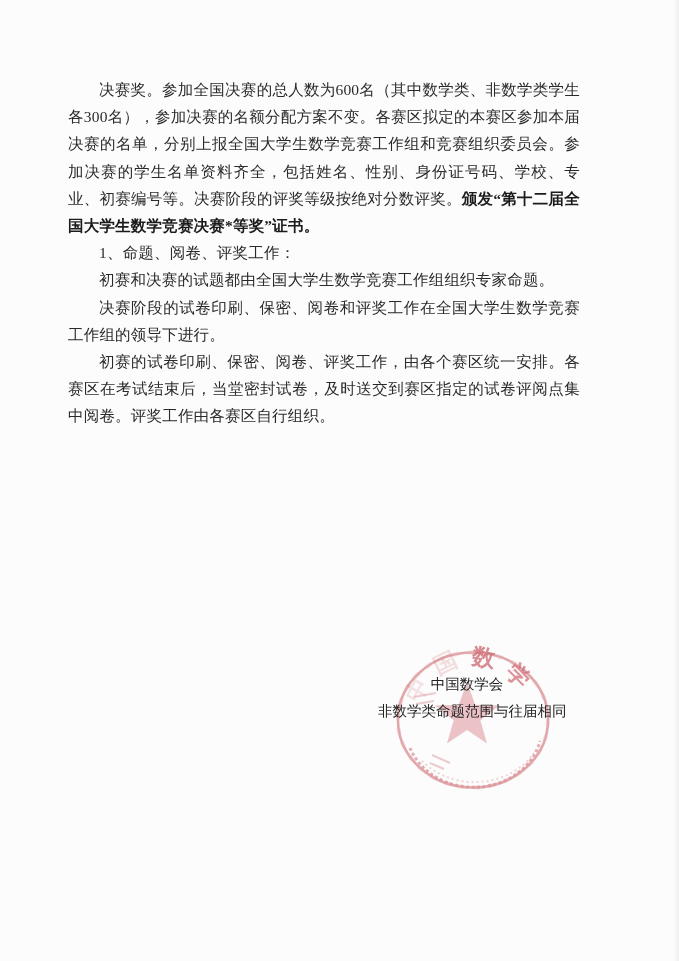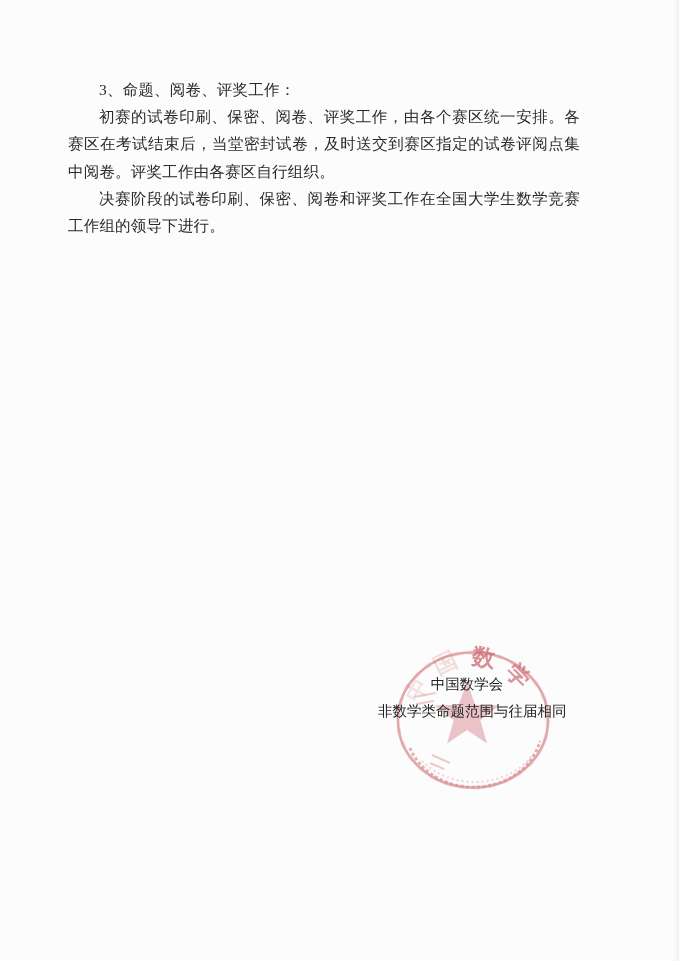--- a/index.html
+++ b/index.html
@@ -62,23 +62,25 @@
     height: 152px;
     z-index: 1;
   }
 </style>
 </head>
 <body>
 
 <div class="scan-edge"></div>
 
 <div class="doc">
-  <p><span>3、命题、阅卷、评奖工作：</span></p>
+  <p><span>决赛奖。参加全国决赛的总人数为600名（其中数学类、非数学类学生各300名），参加决赛的名额分配方案不变。各赛区拟定的本赛区参加本届决赛的名单，分别上报全国大学生数学竞赛工作组和竞赛组织委员会。参加决赛的学生名单资料齐全，包括姓名、性别、身份证号码、学校、专业、初赛编号等。决赛阶段的评奖等级按绝对分数评奖。</span><span class="bold">颁发“第十二届全国大学生数学竞赛决赛*等奖”证书。</span></p>
+  <p><span>1、命题、阅卷、评奖工作：</span></p>
+  <p><span>初赛和决赛的试题都由全国大学生数学竞赛工作组组织专家命题。</span></p>
+  <p><span>决赛阶段的试卷印刷、保密、阅卷和评奖工作在全国大学生数学竞赛工作组的领导下进行。</span></p>
   <p><span>初赛的试卷印刷、保密、阅卷、评奖工作，由各个赛区统一安排。各赛区在考试结束后，当堂密封试卷，及时送交到赛区指定的试卷评阅点集中阅卷。评奖工作由各赛区自行组织。</span></p>
-  <p><span>决赛阶段的试卷印刷、保密、阅卷和评奖工作在全国大学生数学竞赛工作组的领导下进行。</span></p>
 </div>
 
 <div class="signature">
   <div>中国数学会</div>
   <div>非数学类命题范围与往届相同</div>
 </div>
 
 <svg class="seal" viewBox="0 0 165 152" xmlns="http://www.w3.org/2000/svg">
 
   <ellipse cx="81" cy="75" rx="75" ry="67.5" fill="none" stroke="#d8898f" stroke-width="2.6" opacity="0.75"></ellipse>

